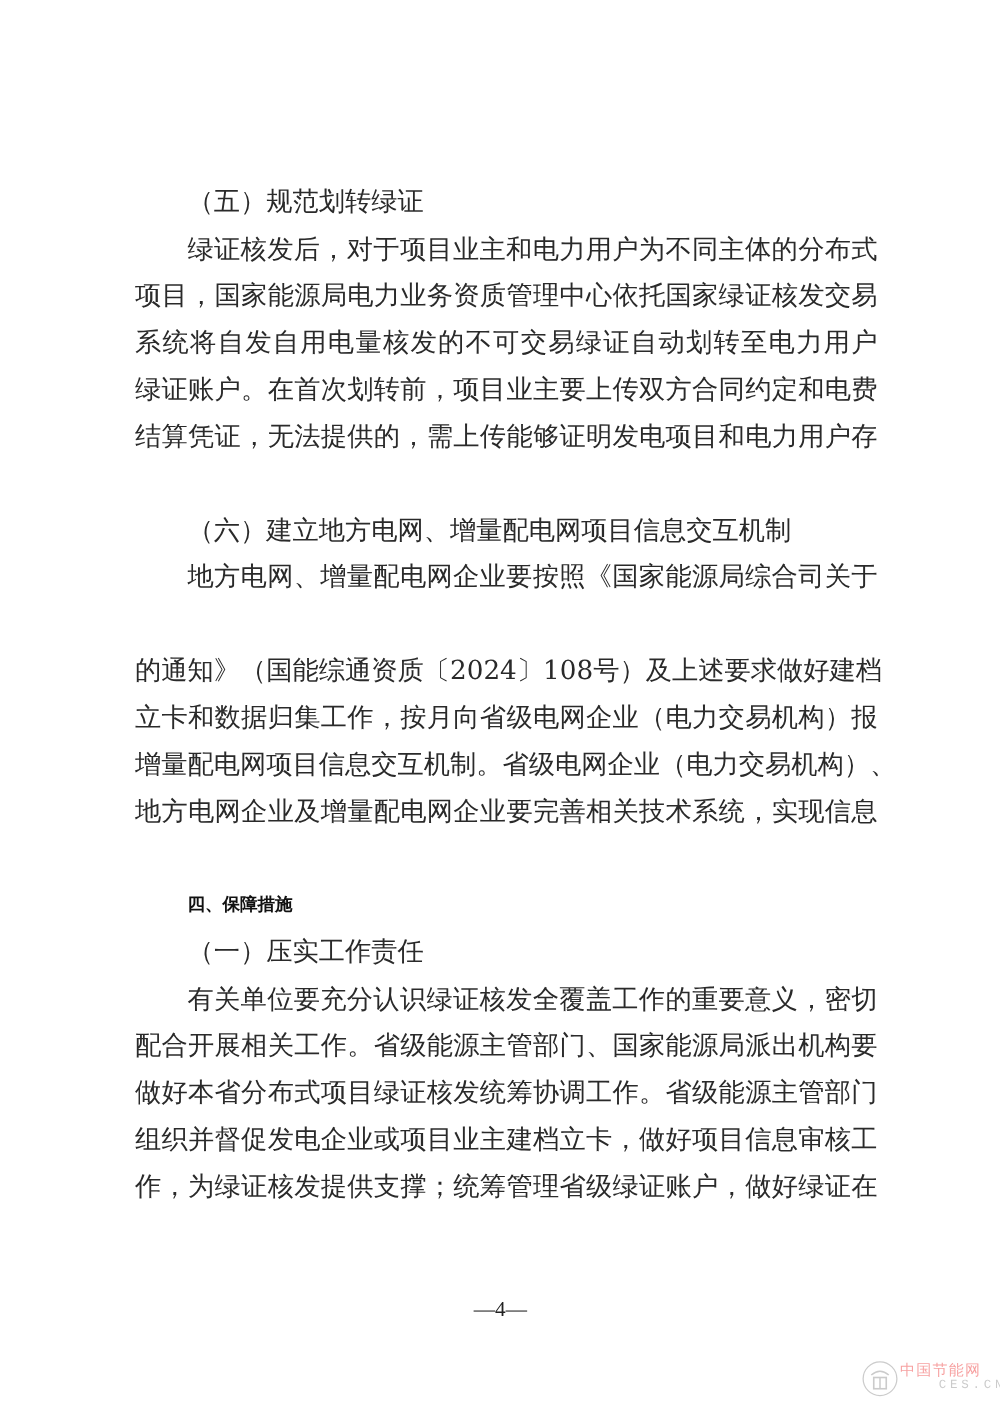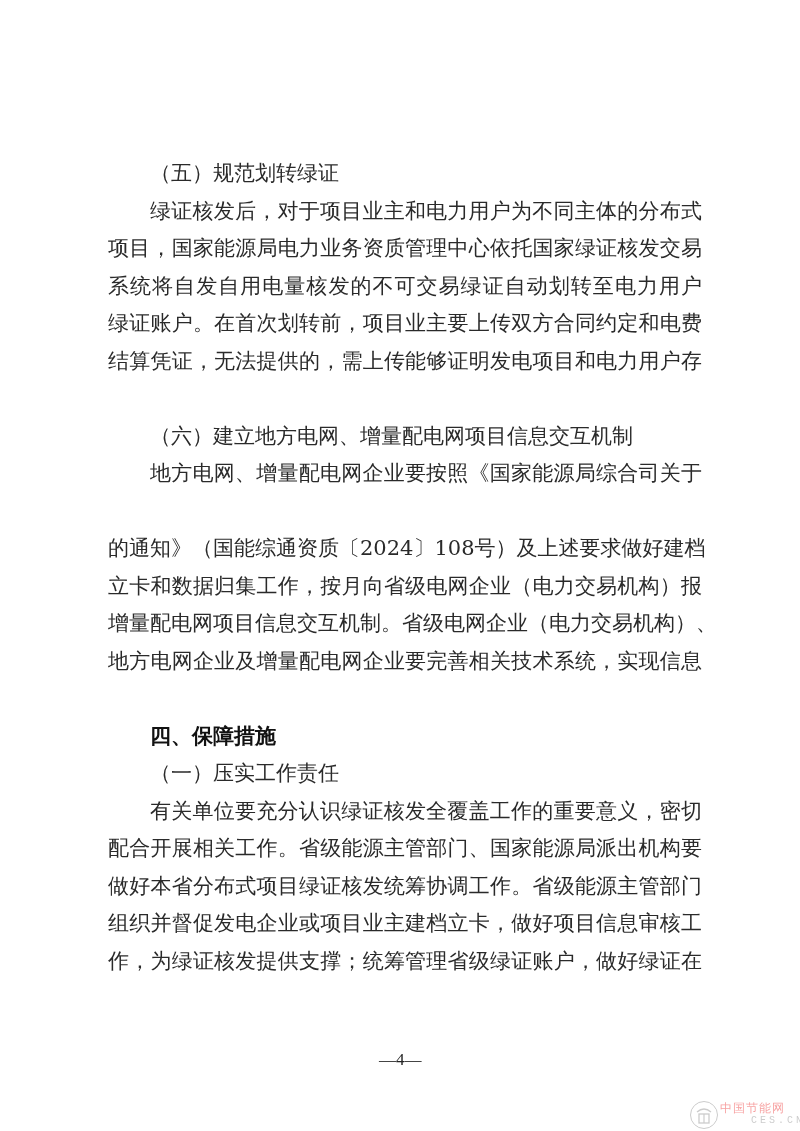--- a/index.html
+++ b/index.html
@@ -1,29 +1,29 @@
 <!DOCTYPE html>
 <html><head>
 <meta charset="utf-8">
 <style>
   html, body { margin: 0; padding: 0; }
   body {
     width: 800px; height: 1131px; background: #ffffff; position: relative; overflow: hidden;
     font-family: "DejaVu Serif", "Liberation Serif", serif; color: #2a2a2a;
   }
-  .page { position: absolute; left: 0; top: 12px; width: 800px; height: 1077px; }
+  .page { position: absolute; left: 0; top: 0; width: 800px; height: 1077px; }
   .line {
     position: absolute; left: 108px; width: 594px; height: 37.5px; line-height: 37.5px;
     font-size: 21px; white-space: nowrap; text-align: justify; text-align-last: justify;
     letter-spacing: 0;
   }
   .line.last { text-align-last: left; }
   .indent { left: 150px; width: 552px; }
   .h2 { left: 150px; text-align-last: left; width: auto; }
-  .h1 { left: 150px; width: auto; text-align-last: left; font-family: "DejaVu Sans", "Liberation Sans", sans-serif; font-weight: bold; font-size: 21px; color: #111; }
+  .h1 { left: 150px; width: auto; text-align-last: left; font-family: "DejaVu Sans", "Liberation Sans", sans-serif; font-weight: bold; font-size: 14px; color: #111; }
   .pagenum { position: absolute; left: 379px; top: 1038px; font-size: 17px; font-family: "Liberation Serif", serif; color: #222; }
   .watermark { position: absolute; left: 690px; top: 1087px; width: 110px; height: 36px; opacity: 0.5; }
   .wm-logo { position: absolute; left: 0; top: 2px; width: 26px; height: 26px; border: 1.5px solid #999; border-radius: 50%; }
   .wm-cn { position: absolute; left: 30px; top: 1px; font-size: 12px; color: #ef4444; font-family: "DejaVu Sans", sans-serif; letter-spacing: 1px; }
   .wm-en { position: absolute; left: 30px; top: 16px; font-size: 10px; color: #999; font-family: Liberation Mono, monospace; letter-spacing: 3px; margin-left: 31px; }
 </style>
 </head>
 <body>
 
 <div class="page">

